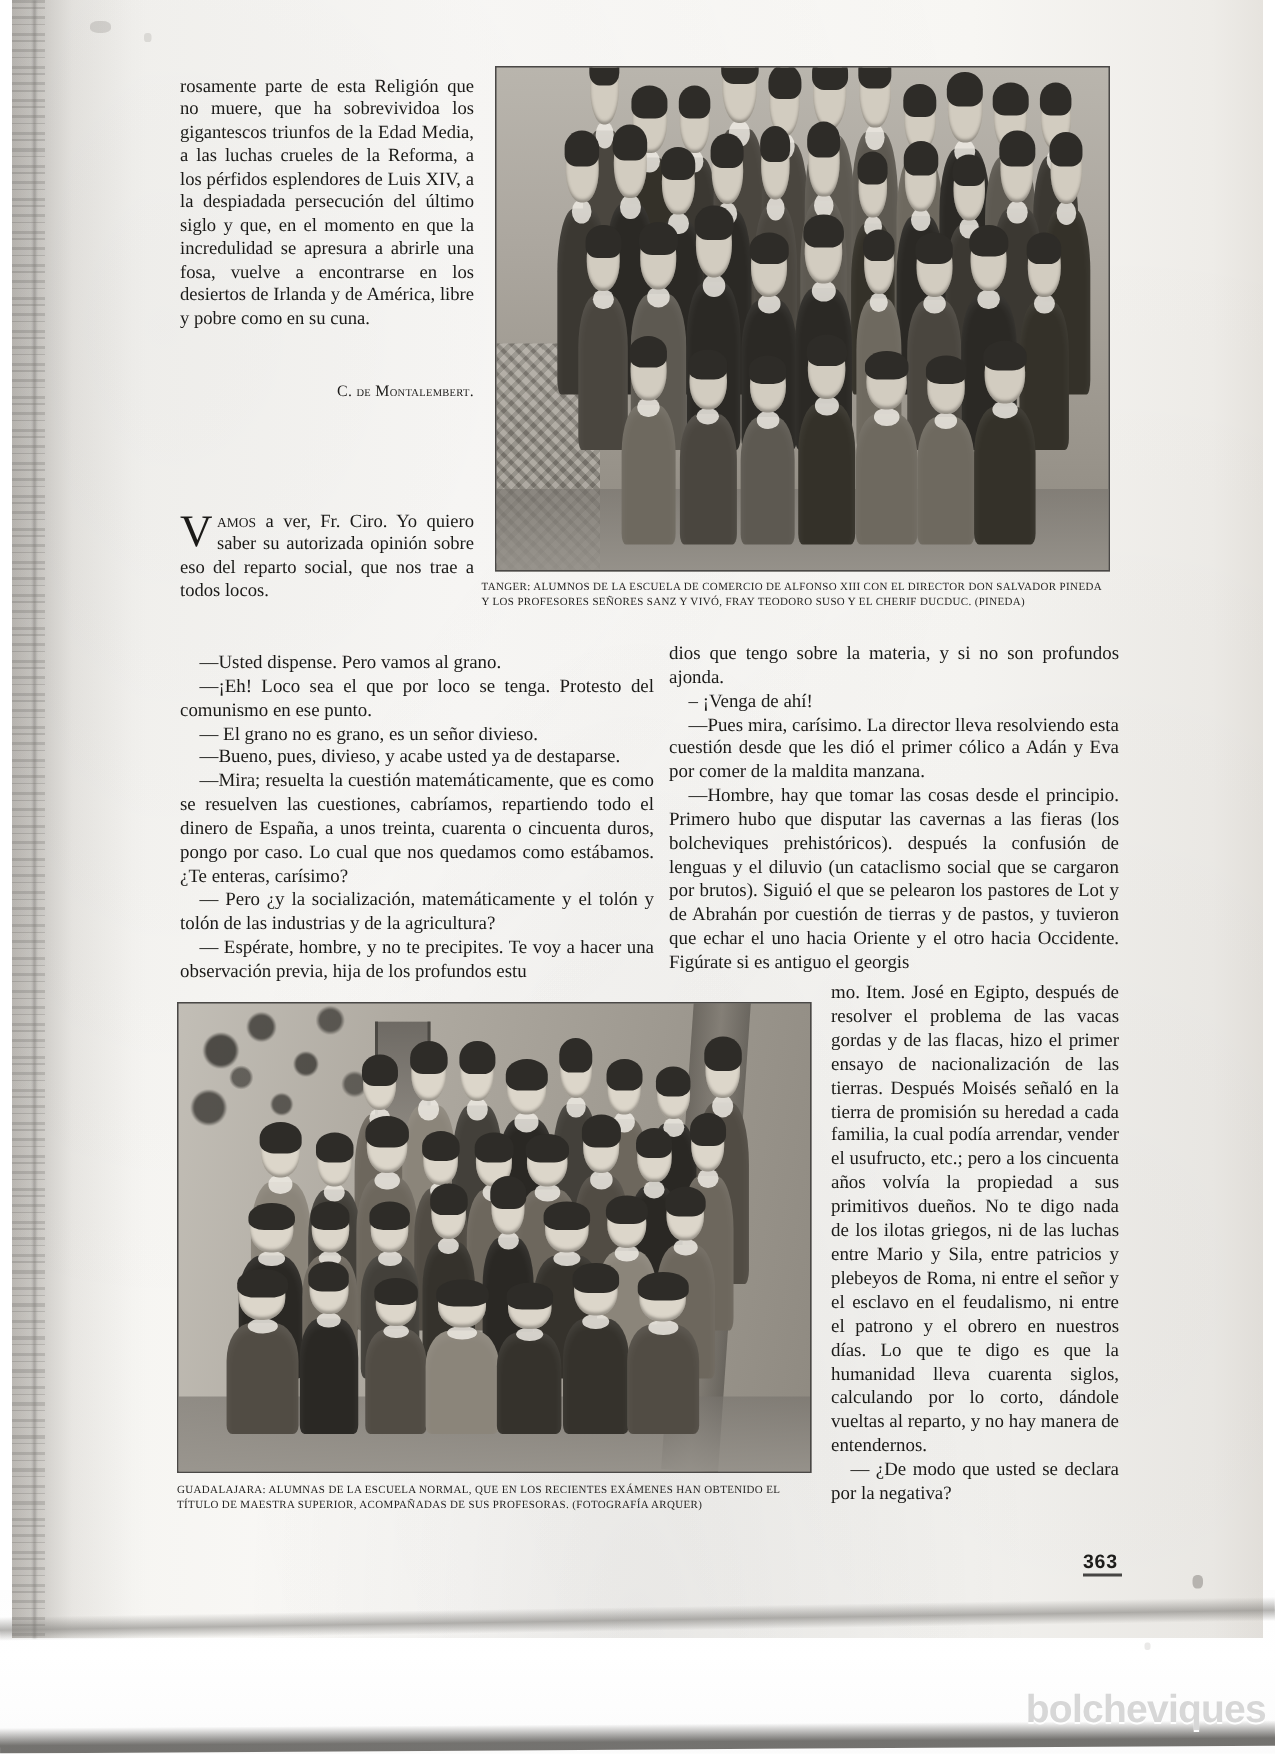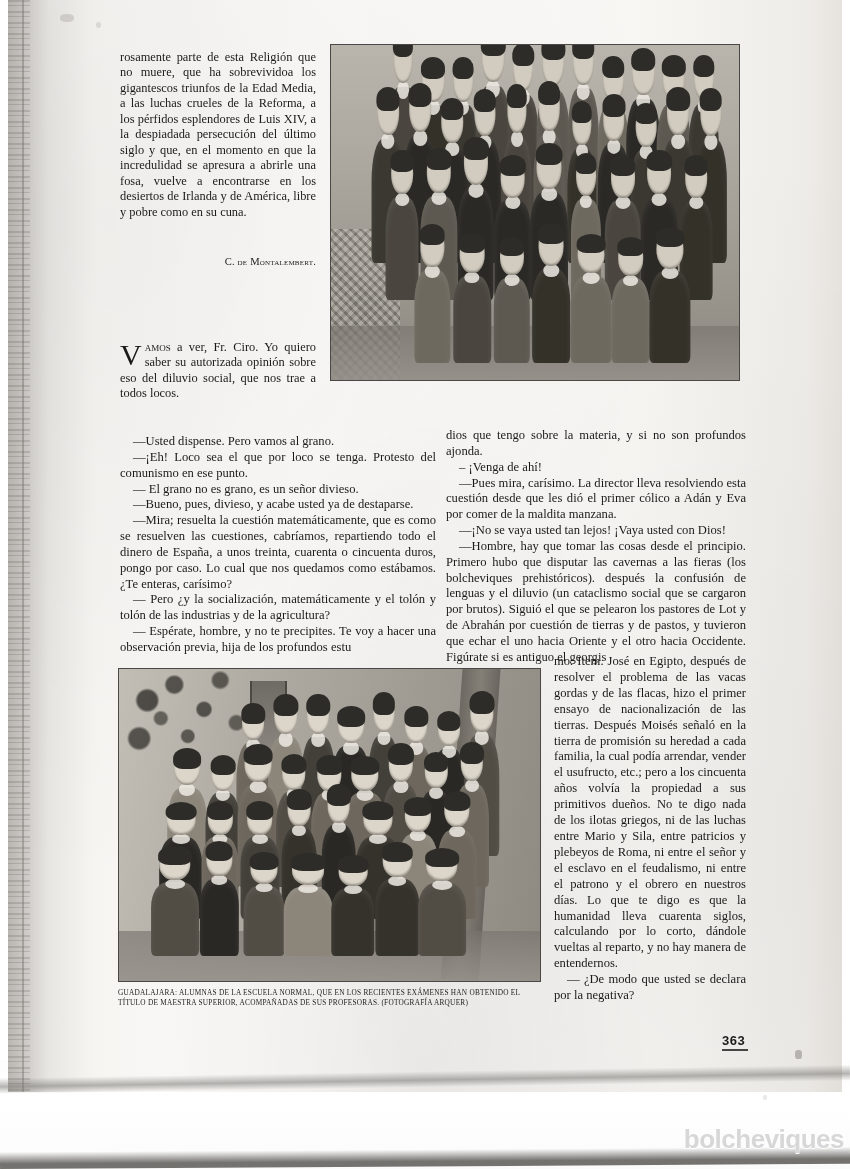--- a/index.html
+++ b/index.html
@@ -586,20 +586,21 @@
           </div>
           <div class="person" style="left: 77.3998%; width: 11.4862%; height: 40.402%; bottom: 5%; z-index: 13;">
             <div class="body" style="width: 88%; height: 68%; background: linear-gradient(rgb(52, 49, 41), rgb(52, 49, 41)); box-shadow: rgba(255, 255, 255, 0.08) 0px 4px 6px inset;"></div>
             <div class="collar" style="bottom: 62%;"></div>
             <div class="head" style="width: 58%; height: 30%; background: rgb(210, 204, 192);"></div>
             <div class="hair" style="width: 62%; height: 15%;"></div>
           </div>
         </div>
     </div>
   </div>
+  <div class="caption" id="caption-top">Tanger: alumnos de la Escuela de Comercio de Alfonso XIII con el director don Salvador Pineda y los profesores señores Sanz y Vivó, fray Teodoro Suso y el cherif Ducduc. (Pineda)</div>
 
   <div class="photo" id="photo-bottom">
     <div class="photo-inner">
       <div class="bg-wall2"></div>
       <div class="doorway"></div>
       <div class="tree"></div>
       <div class="foliage"></div>
       <div class="ground"></div>
       <div id="crowd-bottom">
           <div class="person" style="left: 27.3924%; width: 8.9651%; height: 48.918%; bottom: 40%; z-index: 10;">
@@ -800,37 +801,36 @@
   <div class="caption" id="caption-bottom">Guadalajara: alumnas de la Escuela Normal, que en los recientes exámenes han obteni­do el título de maestra superior, acompañadas de sus profesoras. (Fotografía Arquer)</div>
 
   <div class="col" id="intro-col">
     <p>rosamente parte de esta Religión que no muere, que ha sobrevivi­doa los gigantescos triunfos de la Edad Media, a las luchas crue­les de la Reforma, a los pérfidos esplendores de Luis XIV, a la despiadada persecución del último siglo y que, en el momen­to en que la incredulidad se apresura a abrirle una fosa, vuelve a encontrarse en los desiertos de Irlanda y de Amé­rica, libre y pobre como en su cuna.</p>
   </div>
 
   <div id="attribution">C. de Montalembert.</div>
 
 
   <div class="col" id="lead-col">
-    <p><span class="dropcap">V</span><span class="smallcaps">amos</span><span> a ver, Fr. Ciro. Yo quiero saber su autoriza­da opinión sobre eso del diluvio social, que nos trae a todos locos.</span></p>
+    <p><span class="dropcap">V</span><span class="smallcaps">amos</span><span> a ver, Fr. Ciro. Yo quiero saber su autoriza­da opinión sobre eso del reparto social, que nos trae a todos locos.</span></p>
   </div>
 
   <div class="col" id="left-col">
       <p>—Usted dispense. Pero vamos al grano.</p>
       <p>—¡Eh! Loco sea el que por loco se tenga. Protesto del comunismo en ese punto.</p>
       <p>— El grano no es grano, es un señor divieso.</p>
       <p>—Bueno, pues, divieso, y acabe usted ya de desta­parse.</p>
       <p>—Mira; resuelta la cuestión matemáticamente, que es como se resuelven las cuestiones, cabríamos, repartien­do todo el dinero de España, a unos treinta, cuarenta o cincuenta duros, pongo por caso. Lo cual que nos que­damos como estábamos. ¿Te enteras, carísimo?</p>
       <p>— Pero ¿y la socialización, matemáticamente y el tolón y tolón de las industrias y de la agricultura?</p>
       <p>— Espérate, hombre, y no te precipites. Te voy a ha­cer una observación previa, hija de los profundos estu­</p>
     </div>
   <div class="col" id="right-col-wide">
       <p class="noind">dios que tengo sobre la materia, y si no son profundos ajonda.</p>
       <p>– ¡Venga de ahí!</p>
       <p>—Pues mira, carísimo. La director lleva resolvien­do esta cuestión desde que les dió el primer cólico a Adán y Eva por comer de la maldita manzana.</p>
-      <p>—¡No se vaya usted tan lejos! ¡Vaya usted con Dios!</p>
       <p>—Hombre, hay que tomar las cosas desde el princi­pio. Primero hubo que disputar las cavernas a las fieras (los bolcheviques prehistóricos). después la confusión de lenguas y el diluvio (un cataclismo social que se car­garon por brutos). Siguió el que se pelearon los pasto­res de Lot y de Abrahán por cuestión de tierras y de pastos, y tuvieron que echar el uno hacia Oriente y el otro hacia Occidente. Figúrate si es antiguo el georgis­</p>
     </div>
   <div class="col" id="right-col-narrow">
       <p class="noind">mo. Item. José en Egipto, des­pués de resolver el problema de las vacas gordas y de las flacas, hizo el primer ensayo de naciona­lización de las tierras. Después Moisés señaló en la tierra de promisión su heredad a cada fa­milia, la cual podía arrendar, vender el usufructo, etc.; pero a los cincuenta años volvía la pro­piedad a sus primitivos dueños. No te digo nada de los ilotas griegos, ni de las luchas entre Mario y Sila, entre patricios y plebeyos de Roma, ni entre el señor y el esclavo en el feuda­lismo, ni entre el patrono y el obrero en nuestros días. Lo que te digo es que la humanidad lle­va cuarenta siglos, calculando por lo corto, dándole vueltas al reparto, y no hay manera de en­tendernos.</p>
       <p>— ¿De modo que usted se de­clara por la negativa?</p>
     </div>
 
   <div id="folio">
     <span>363</span>
     <div class="rule"></div>

